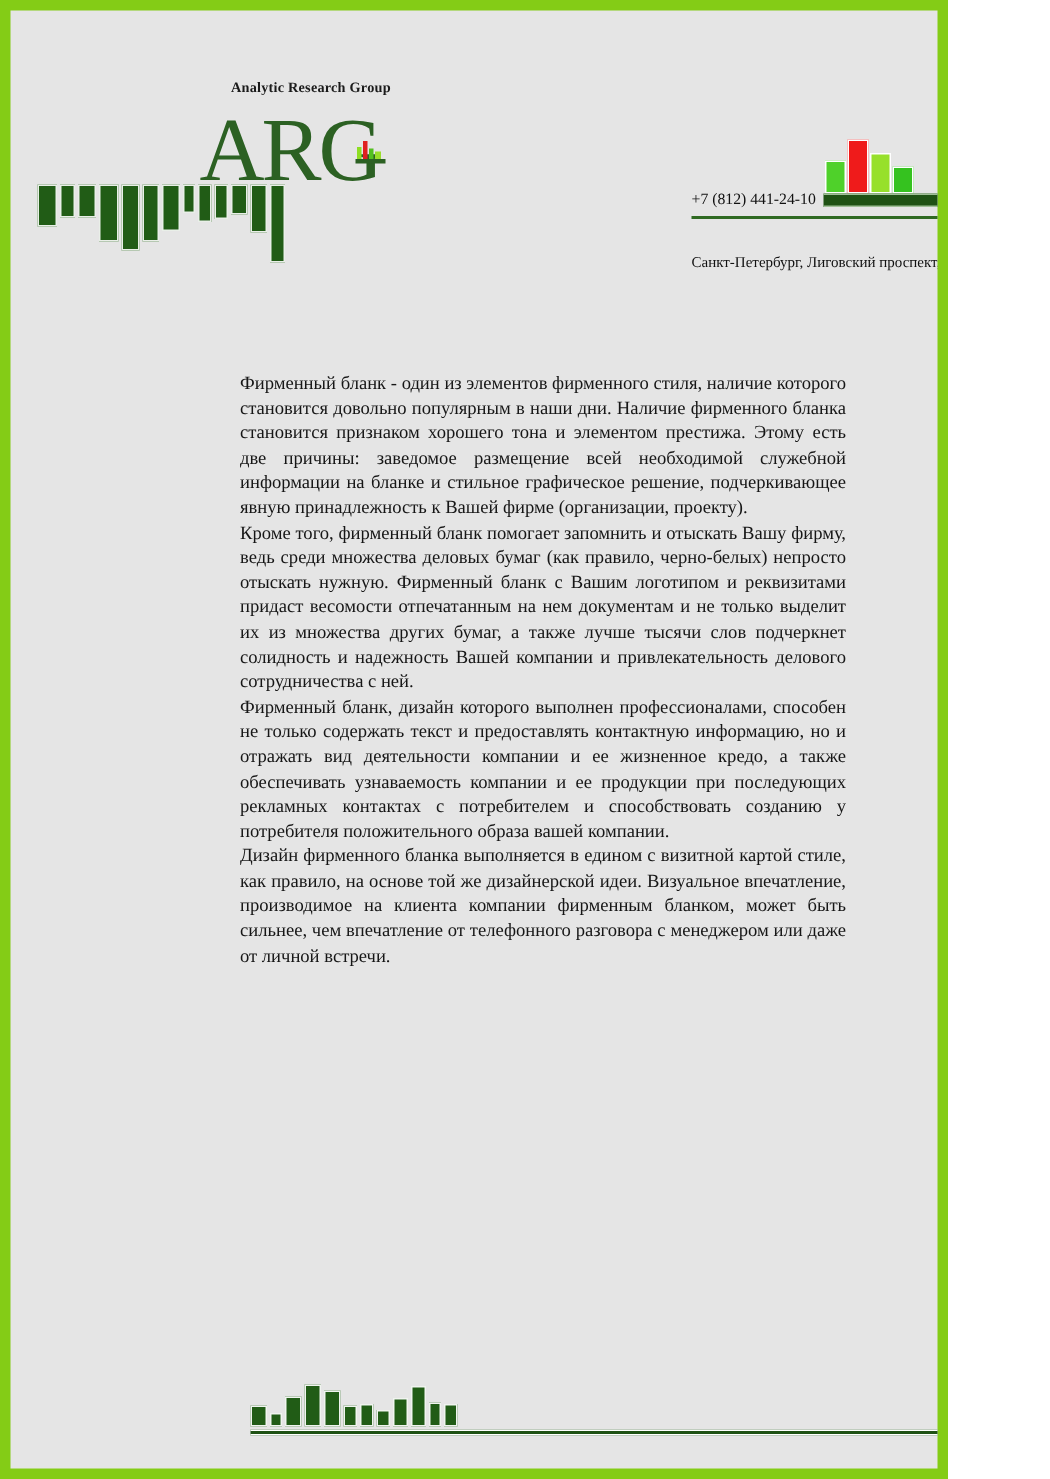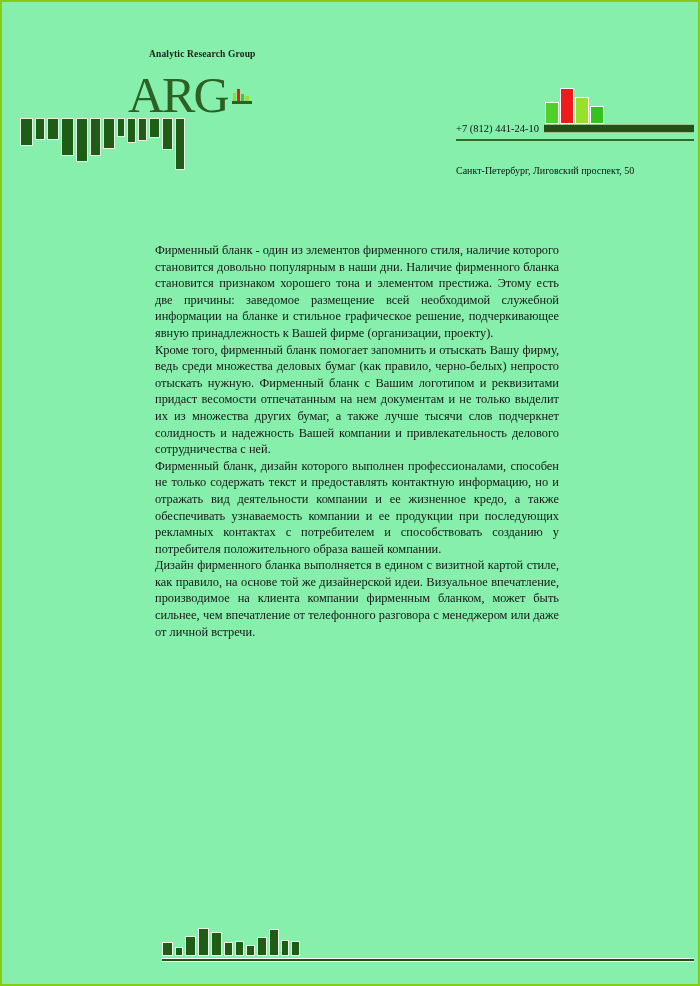--- a/index.html
+++ b/index.html
@@ -5,24 +5,24 @@
   html, body {
     margin: 0;
     padding: 0;
     background: #ffffff;
   }
   body {
     font-family: "Liberation Serif", serif;
   }
   .page {
     position: relative;
-    width: 700px;
+    width: 632px;
     height: 986px;
-    background: #86efac;
-    border: 2px solid #84cc16;
+    background: #e5e5e5;
+    border: 7px solid #84cc16;
     box-sizing: border-box;
     overflow: hidden;
   }
 
   
   .header {
     position: absolute;
     left: 0;
     top: 0;
     width: 700px;
@@ -46,21 +46,21 @@
     font-weight: bold;
     color: #1b1b1b;
     letter-spacing: 0.15px;
     white-space: nowrap;
   }
   .logo-word {
     position: absolute;
     left: 108px;
     top: 14px;
     font-family: "Liberation Serif", serif;
-    font-size: 50px;
+    font-size: 60px;
     line-height: 74px;
     font-weight: normal;
     color: #2c6123;
     letter-spacing: -2px;
     white-space: nowrap;
   }
   
   .logo-mini-mark {
     position: absolute;
     left: 210px;

